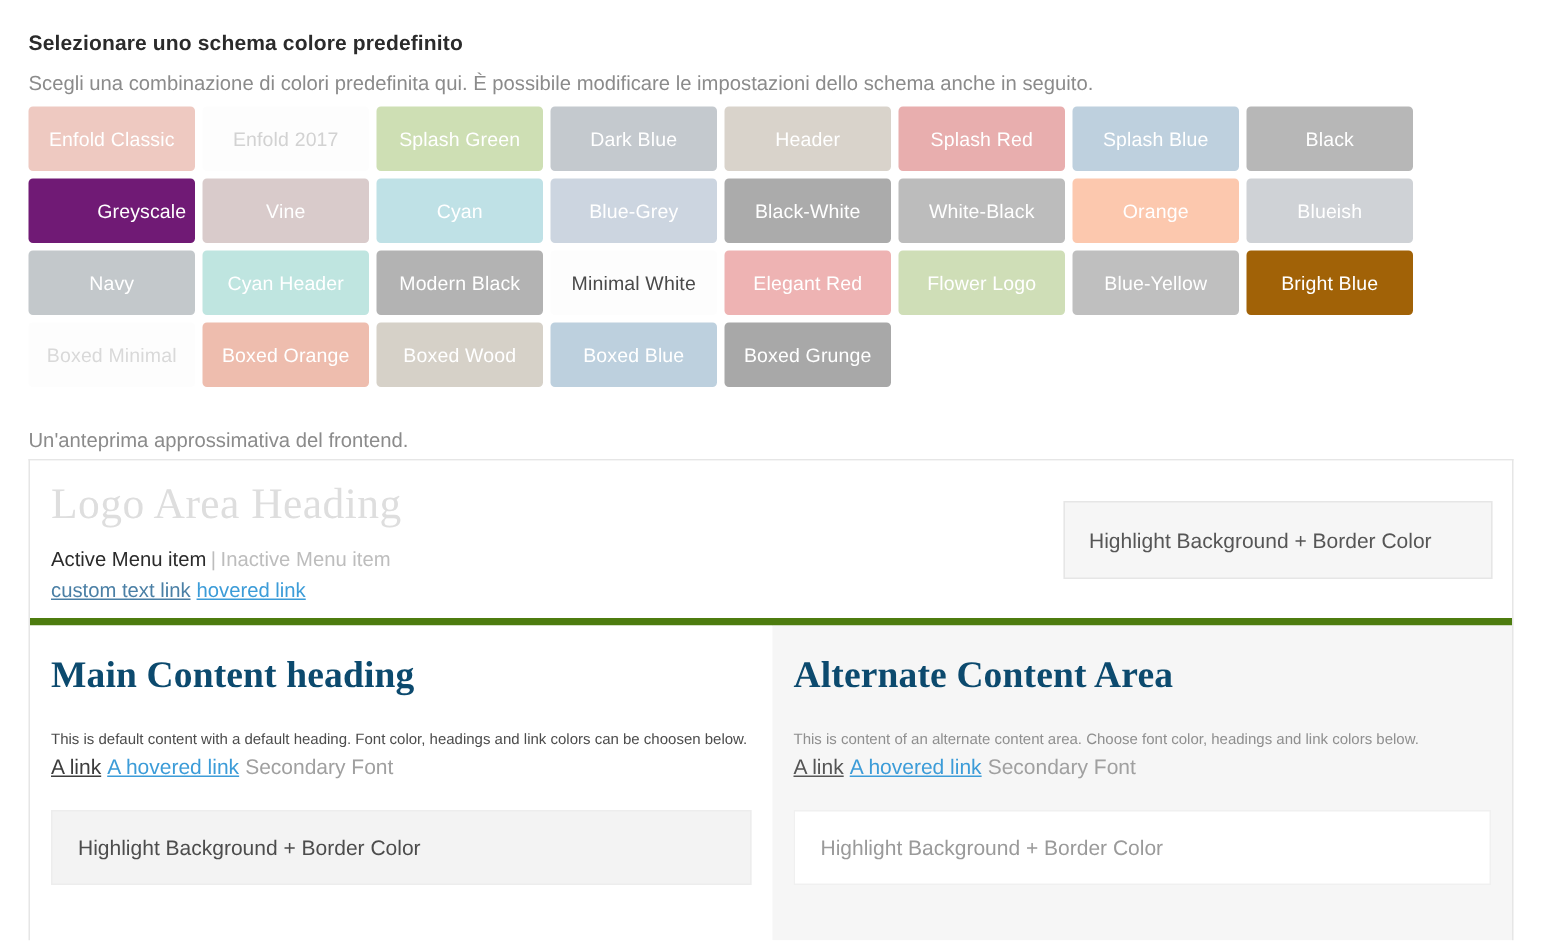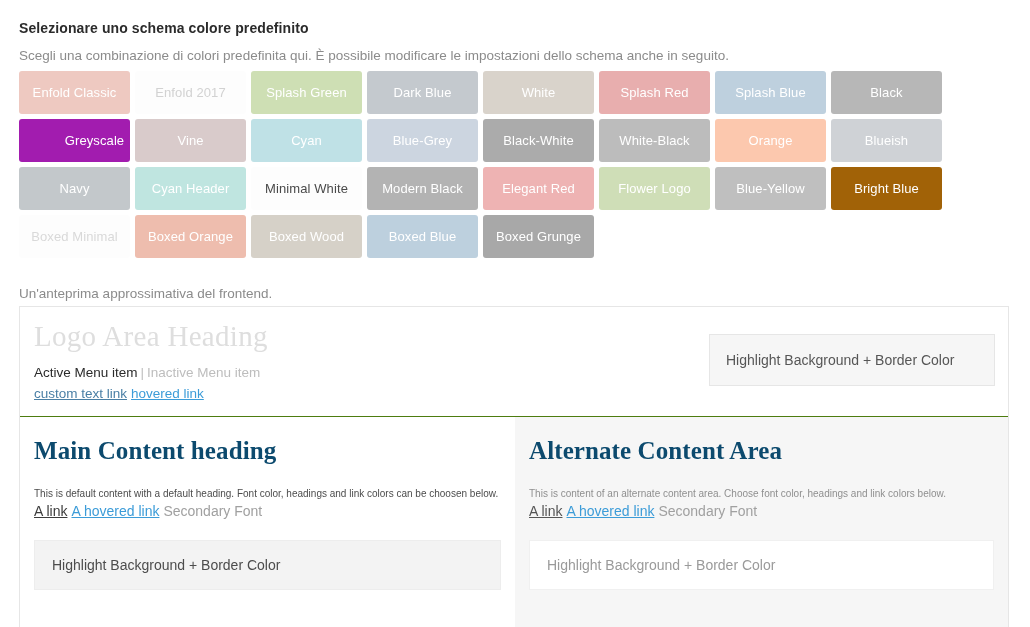--- a/index.html
+++ b/index.html
@@ -79,21 +79,21 @@
     border: 1px solid #e6e6e6;
     border-bottom: none;
     background: #ffffff;
     overflow: hidden;
   }
 
   
   .preview-header {
     position: relative;
     height: 110px;
-    border-bottom: 1px solid #4d7c0f;
+    border-bottom: 5px solid #4d7c0f;
     background: #ffffff;
   }
   .logo-heading {
     position: absolute;
     left: 14px; top: 13px;
     font-family: "Liberation Serif", serif;
     font-size: 29px;
     color: #dedede;
     letter-spacing: 0.3px;
     white-space: nowrap;
@@ -227,32 +227,32 @@
       <div class="swatch" style="background: rgb(253, 253, 253);">
         <span class="swatch-label" style="color: rgb(210, 210, 210);">Enfold 2017</span>
       </div>
       <div class="swatch" style="background: rgb(206, 223, 180);">
         <span class="swatch-label" style="color: rgb(255, 255, 255);">Splash Green</span>
       </div>
       <div class="swatch" style="background: rgb(196, 201, 206);">
         <span class="swatch-label" style="color: rgb(255, 255, 255);">Dark Blue</span>
       </div>
       <div class="swatch" style="background: rgb(217, 211, 203);">
-        <span class="swatch-label" style="color: rgb(255, 255, 255);">White</span>
+        <span class="swatch-label" style="color: rgb(255, 255, 255);">Header</span>
       </div>
       <div class="swatch" style="background: rgb(232, 174, 174);">
         <span class="swatch-label" style="color: rgb(255, 255, 255);">Splash Red</span>
       </div>
       <div class="swatch" style="background: rgb(190, 208, 222);">
         <span class="swatch-label" style="color: rgb(255, 255, 255);">Splash Blue</span>
       </div>
       <div class="swatch" style="background: rgb(183, 183, 183);">
         <span class="swatch-label" style="color: rgb(255, 255, 255);">Black</span>
       </div>
-      <div class="swatch" style="background: #a21caf; padding-left: 40px;">
+      <div class="swatch" style="background: #701a75; padding-left: 40px;">
         <span class="swatch-label" style="color: rgb(255, 255, 255);">Greyscale</span>
       </div>
       <div class="swatch" style="background: rgb(217, 203, 203);">
         <span class="swatch-label" style="color: rgb(255, 255, 255);">Vine</span>
       </div>
       <div class="swatch" style="background: rgb(191, 225, 230);">
         <span class="swatch-label" style="color: rgb(255, 255, 255);">Cyan</span>
       </div>
       <div class="swatch" style="background: rgb(204, 213, 224);">
         <span class="swatch-label" style="color: rgb(255, 255, 255);">Blue-Grey</span>
@@ -268,25 +268,25 @@
       </div>
       <div class="swatch" style="background: rgb(207, 210, 214);">
         <span class="swatch-label" style="color: rgb(255, 255, 255);">Blueish</span>
       </div>
       <div class="swatch" style="background: rgb(195, 200, 203);">
         <span class="swatch-label" style="color: rgb(255, 255, 255);">Navy</span>
       </div>
       <div class="swatch" style="background: rgb(191, 229, 224);">
         <span class="swatch-label" style="color: rgb(255, 255, 255);">Cyan Header</span>
       </div>
+      <div class="swatch" style="background: rgb(179, 179, 179);">
+        <span class="swatch-label" style="color: rgb(255, 255, 255);">Modern Black</span>
+      </div>
       <div class="swatch" style="background: rgb(253, 253, 253);">
         <span class="swatch-label" style="color: rgb(74, 74, 74);">Minimal White</span>
-      </div>
-      <div class="swatch" style="background: rgb(179, 179, 179);">
-        <span class="swatch-label" style="color: rgb(255, 255, 255);">Modern Black</span>
       </div>
       <div class="swatch" style="background: rgb(238, 179, 179);">
         <span class="swatch-label" style="color: rgb(255, 255, 255);">Elegant Red</span>
       </div>
       <div class="swatch" style="background: rgb(207, 222, 183);">
         <span class="swatch-label" style="color: rgb(255, 255, 255);">Flower Logo</span>
       </div>
       <div class="swatch" style="background: rgb(191, 191, 191);">
         <span class="swatch-label" style="color: rgb(255, 255, 255);">Blue-Yellow</span>
       </div>

